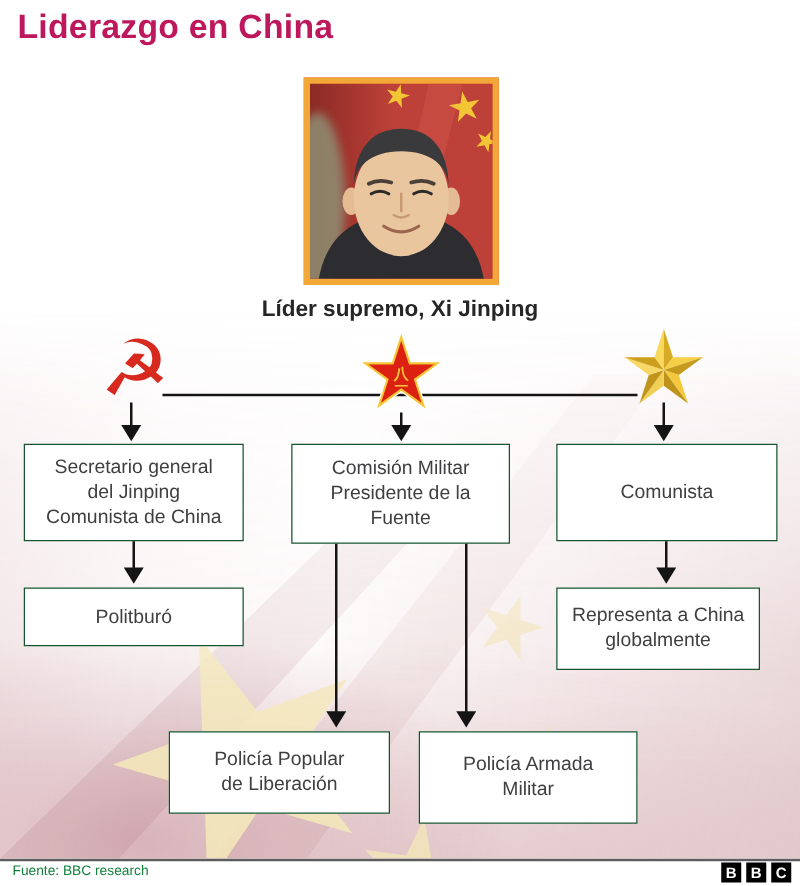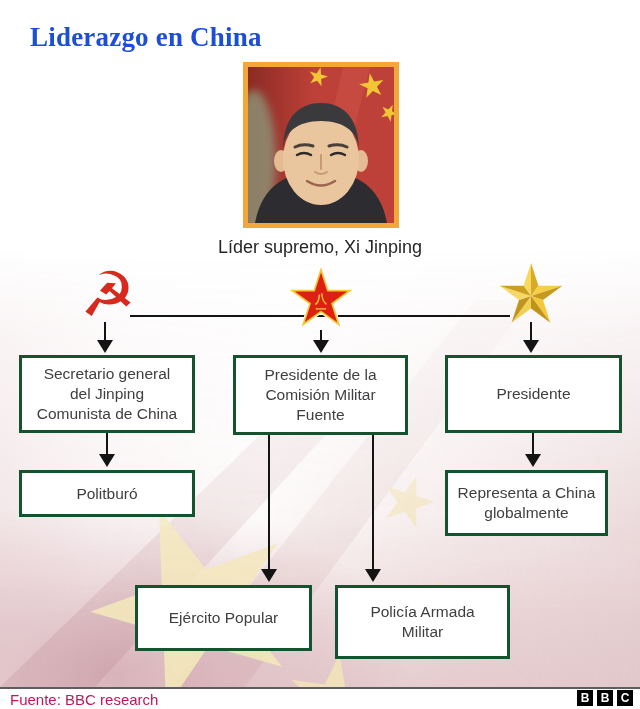--- a/index.html
+++ b/index.html
@@ -10,44 +10,44 @@
     background:
       radial-gradient(ellipse 420px 250px at 18% 98%, rgba(150,55,75,0.30), rgba(150,55,75,0) 70%),
       radial-gradient(ellipse 520px 300px at 58% 106%, rgba(160,70,80,0.22), rgba(160,70,80,0) 72%),
       linear-gradient(100deg, rgba(170,85,95,0.26) 0%, rgba(205,150,155,0.13) 25%,
         rgba(228,196,196,0.10) 45%, rgba(185,110,115,0.15) 70%, rgba(150,60,70,0.24) 100%);
     -webkit-mask-image:linear-gradient(180deg, rgba(0,0,0,0) 0px, rgba(0,0,0,0) 248px,
         rgba(0,0,0,0.30) 330px, rgba(0,0,0,0.55) 430px, rgba(0,0,0,0.9) 540px, #000 615px);
     mask-image:linear-gradient(180deg, rgba(0,0,0,0) 0px, rgba(0,0,0,0) 248px,
         rgba(0,0,0,0.30) 330px, rgba(0,0,0,0.55) 430px, rgba(0,0,0,0.9) 540px, #000 615px);}
   
-  .title{position:absolute;left:14px;top:6px;margin:16px;font-family:Liberation Serif, serif;
-         font-size:27px;font-weight:700;color:#1d4ed8;letter-spacing:.2px;}
+  .title{position:absolute;left:14px;top:6px;margin:0;font-family:Liberation Sans, sans-serif;
+         font-size:27px;font-weight:700;color:#be185d;letter-spacing:.2px;}
   .caption{position:absolute;left:0;top:237px;width:640px;text-align:center;
-           font-size:18px;font-weight:400;color:#262626;}
+           font-size:18px;font-weight:700;color:#262626;}
   
   .photo-frame{position:absolute;left:243px;top:62px;width:146px;height:156px;
                border:5px solid #f3a736;background:#bd4138;}
   
   .hs-icon{position:absolute;left:78px;top:264px;width:60px;line-height:62px;text-align:center;
            font-size:62px;color:#d7291d;font-family:"DejaVu Sans",sans-serif;}
   .pla-icon{position:absolute;left:285px;top:262px;}
   .gold-icon{position:absolute;left:496px;top:261px;}
   
   .hline{position:absolute;left:130px;top:315px;width:380px;height:2px;background:#141414;}
   .vline{position:absolute;width:2px;background:#141414;}
   .ahead{position:absolute;width:0;height:0;border-left:8px solid transparent;
          border-right:8px solid transparent;border-top:13px solid #141414;}
   
-  .node{position:absolute;box-sizing:border-box;background:#fff;border:3px solid #14532d;
+  .node{position:absolute;box-sizing:border-box;background:#fff;border:1px solid #14532d;
         display:flex;flex-direction:column;align-items:center;justify-content:center;
         text-align:center;color:#3f3f41;font-size:15.5px;line-height:1.27;padding:2px 6px;}
   
   .footer-rule{position:absolute;left:0;top:687px;width:640px;height:2px;background:#5d5d5d;}
-  .footer-text{position:absolute;left:10px;top:691px;font-size:15px;color:#be185d;}
+  .footer-text{position:absolute;left:10px;top:691px;font-size:11px;color:#15803d;}
   .bbc-logo{position:absolute;right:7px;top:690px;display:flex;gap:4px;}
   .bbc-sq{width:16px;height:16px;background:#000;color:#fff;font-weight:700;font-size:12px;
           display:flex;align-items:center;justify-content:center;}
 </style>
 </head>
 <body>
 
 <div class="canvas">
 
   <div class="watermark">
@@ -141,26 +141,26 @@
   <div class="ahead" style="left:313px;top:340px"></div>
   <div class="vline" style="left:530px;top:322px;height:19px"></div>
   <div class="ahead" style="left:523px;top:340px"></div>
 
   <div class="node" style="left:19px;top:355px;width:176px;height:78px">
     <div>Secretario general</div>
     <div>del Jinping</div>
     <div>Comunista de China</div>
   </div>
   <div class="node" style="left:233px;top:355px;width:175px;height:80px">
+    <div>Comisión Militar</div>
     <div>Presidente de la</div>
-    <div>Comisión Militar</div>
     <div>Fuente</div>
   </div>
   <div class="node" style="left:445px;top:355px;width:177px;height:78px">
-    <div>Presidente</div>
+    <div>Comunista</div>
   </div>
 
   <div class="vline" style="left:106px;top:433px;height:22px"></div>
   <div class="ahead" style="left:99px;top:454px"></div>
   <div class="vline" style="left:532px;top:433px;height:22px"></div>
   <div class="ahead" style="left:525px;top:454px"></div>
 
   <div class="vline" style="left:268px;top:435px;height:135px"></div>
   <div class="ahead" style="left:261px;top:569px"></div>
   <div class="vline" style="left:372px;top:435px;height:135px"></div>
@@ -168,21 +168,22 @@
 
   <div class="node" style="left:19px;top:470px;width:176px;height:47px">
     <div>Politburó</div>
   </div>
   <div class="node" style="left:445px;top:470px;width:163px;height:66px">
     <div>Representa a China</div>
     <div>globalmente</div>
   </div>
 
   <div class="node" style="left:135px;top:585px;width:177px;height:66px">
-    <div>Ejército Popular</div>
+    <div>Policía Popular</div>
+    <div>de Liberación</div>
   </div>
   <div class="node" style="left:335px;top:585px;width:175px;height:74px">
     <div>Policía Armada</div>
     <div>Militar</div>
   </div>
 
   <div class="footer-rule"></div>
   <div class="footer-text">Fuente: BBC research</div>
   <div class="bbc-logo">
     <span class="bbc-sq">B</span>

